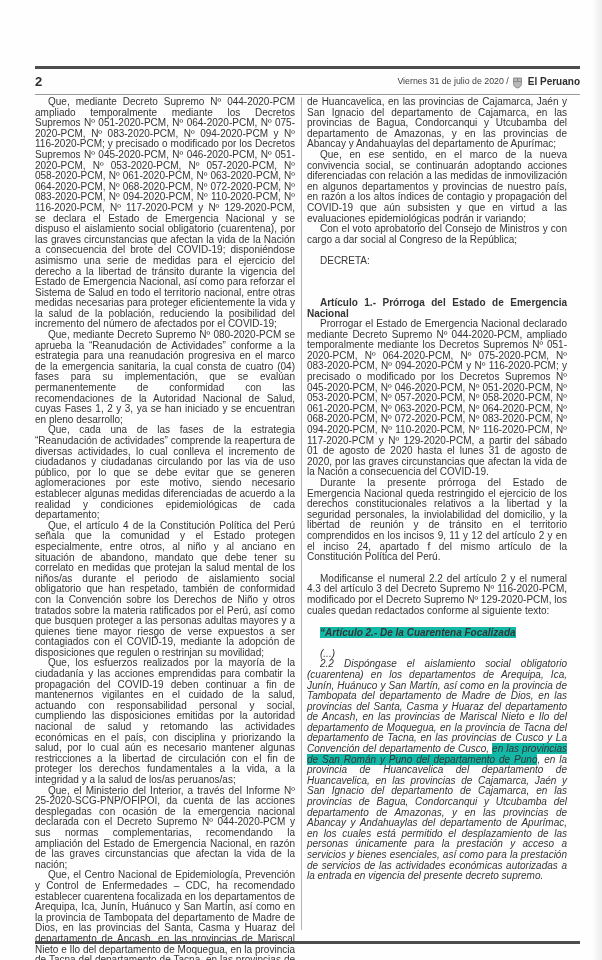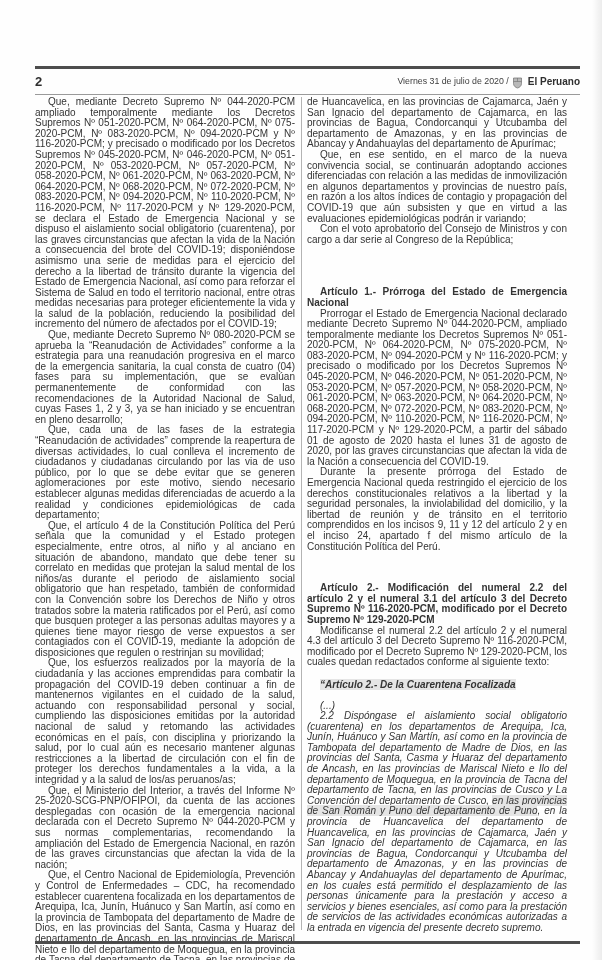--- a/index.html
+++ b/index.html
@@ -49,21 +49,21 @@
     margin:0;
     text-align:justify;
     font-size:10px;
     line-height:10.6px;
     color:#343434;
   }
   .indent{text-indent:13px;}
   .bold{font-weight:bold;margin-top:20px;}
   .italic{font-style:italic;}
   .bolditalic{font-weight:bold;font-style:italic;}
-  .hl{background:#e5e5e5;}
+  .hl{background:#14b8a6;}
   .spacer{width:100%;}
 </style>
 </head>
 <body>
 
 <div class="page">
 
   <div class="header">
     <div class="left">
       <span class="page-number">2</span>
@@ -87,28 +87,28 @@
         <p class="para normal indent"><span>Que, mediante Decreto Supremo Nº 080-2020-PCM se aprueba la “Reanudación de Actividades” conforme a la estrategia para una reanudación progresiva en el marco de la emergencia sanitaria, la cual consta de cuatro (04) fases para su implementación, que se evalúan permanentemente de conformidad con las recomendaciones de la Autoridad Nacional de Salud, cuyas Fases 1, 2 y 3, ya se han iniciado y se encuentran en pleno desarrollo;</span></p>
         <p class="para normal indent"><span>Que, cada una de las fases de la estrategia “Reanudación de actividades” comprende la reapertura de diversas actividades, lo cual conlleva el incremento de ciudadanos y ciudadanas circulando por las via de uso público, por lo que se debe evitar que se generen aglomeraciones por este motivo, siendo necesario establecer algunas medidas diferenciadas de acuerdo a la realidad y condiciones epidemiológicas de cada departamento;</span></p>
         <p class="para normal indent"><span>Que, el artículo 4 de la Constitución Política del Perú señala que la comunidad y el Estado protegen especialmente, entre otros, al niño y al anciano en situación de abandono, mandato que debe tener su correlato en medidas que protejan la salud mental de los niños/as durante el periodo de aislamiento social obligatorio que han respetado, también de conformidad con la Convención sobre los Derechos de Niño y otros tratados sobre la materia ratificados por el Perú, así como que busquen proteger a las personas adultas mayores y a quienes tiene mayor riesgo de verse expuestos a ser contagiados con el COVID-19, mediante la adopción de disposiciones que regulen o restrinjan su movilidad;</span></p>
         <p class="para normal indent"><span>Que, los esfuerzos realizados por la mayoría de la ciudadanía y las acciones emprendidas para combatir la propagación del COVID-19 deben continuar a fin de mantenernos vigilantes en el cuidado de la salud, actuando con responsabilidad personal y social, cumpliendo las disposiciones emitidas por la autoridad nacional de salud y retomando las actividades económicas en el país, con disciplina y priorizando la salud, por lo cual aún es necesario mantener algunas restricciones a la libertad de circulación con el fin de proteger los derechos fundamentales a la vida, a la integridad y a la salud de los/as peruanos/as;</span></p>
         <p class="para normal indent"><span>Que, el Ministerio del Interior, a través del Informe Nº 25-2020-SCG-PNP/OFIPOI, da cuenta de las acciones desplegadas con ocasión de la emergencia nacional declarada con el Decreto Supremo Nº 044-2020-PCM y sus normas complementarias, recomendando la ampliación del Estado de Emergencia Nacional, en razón de las graves circunstancias que afectan la vida de la nación;</span></p>
         <p class="para normal indent"><span>Que, el Centro Nacional de Epidemiología, Prevención y Control de Enfermedades – CDC, ha recomendado establecer cuarentena focalizada en los departamentos de Arequipa, Ica, Junín, Huánuco y San Martín, así como en la provincia de Tambopata del departamento de Madre de Dios, en las provincias del Santa, Casma y Huaraz del departamento de Ancash, en las provincias de Mariscal Nieto e Ilo del departamento de Moquegua, en la provincia de Tacna del departamento de Tacna, en las provincias de Cusco y La Convención del departamento de Cusco, en las provincias de San Román y Puno del departamento de Puno, en la provincia de Huancavelica del departamento</span></p>
       </div>
     <div class="col" id="col-right">
         <p class="para normal"><span>de Huancavelica, en las provincias de Cajamarca, Jaén y San Ignacio del departamento de Cajamarca, en las provincias de Bagua, Condorcanqui y Utcubamba del departamento de Amazonas, y en las provincias de Abancay y Andahuaylas del departamento de Apurímac;</span></p>
         <p class="para normal indent"><span>Que, en ese sentido, en el marco de la nueva convivencia social, se continuarán adoptando acciones diferenciadas con relación a las medidas de inmovilización en algunos departamentos y provincias de nuestro país, en razón a los altos índices de contagio y propagación del COVID-19 que aún subsisten y que en virtud a las evaluaciones epidemiológicas podrán ir variando;</span></p>
-        <p class="para normal indent"><span>Con el voto aprobatorio del Consejo de Ministros y con cargo a dar serie al Congreso de la República;</span></p>
+        <p class="para normal indent"><span>Con el voto aprobatorio del Consejo de Ministros y con cargo a dar social al Congreso de la República;</span></p>
         <div class="spacer" style="height: 11px;"></div>
+        <p class="para normal indent"><span>DECRETA:</span></p>
         <div class="spacer" style="height: 11px;"></div>
         <p class="para bold indent"><span>Artículo 1.- Prórroga del Estado de Emergencia Nacional</span></p>
         <p class="para normal indent"><span>Prorrogar el Estado de Emergencia Nacional declarado mediante Decreto Supremo Nº 044-2020-PCM, ampliado temporalmente mediante los Decretos Supremos Nº 051-2020-PCM, Nº 064-2020-PCM, Nº 075-2020-PCM, Nº 083-2020-PCM, Nº 094-2020-PCM y Nº 116-2020-PCM; y precisado o modificado por los Decretos Supremos Nº 045-2020-PCM, Nº 046-2020-PCM, Nº 051-2020-PCM, Nº 053-2020-PCM, Nº 057-2020-PCM, Nº 058-2020-PCM, Nº 061-2020-PCM, Nº 063-2020-PCM, Nº 064-2020-PCM, Nº 068-2020-PCM, Nº 072-2020-PCM, Nº 083-2020-PCM, Nº 094-2020-PCM, Nº 110-2020-PCM, Nº 116-2020-PCM, Nº 117-2020-PCM y Nº 129-2020-PCM, a partir del sábado 01 de agosto de 2020 hasta el lunes 31 de agosto de 2020, por las graves circunstancias que afectan la vida de la Nación a consecuencia del COVID-19.</span></p>
         <p class="para normal indent"><span>Durante la presente prórroga del Estado de Emergencia Nacional queda restringido el ejercicio de los derechos constitucionales relativos a la libertad y la seguridad personales, la inviolabilidad del domicilio, y la libertad de reunión y de tránsito en el territorio comprendidos en los incisos 9, 11 y 12 del artículo 2 y en el inciso 24, apartado f del mismo artículo de la Constitución Política del Perú.</span></p>
         <div class="spacer" style="height: 11px;"></div>
-        <p class="para bold indent"><span>Artículo 2.- Modificación del numeral 2.2 del artículo 2 y el numeral 3.1 del artículo 3 del Decreto Supremo Nº 116-2020-PCM, modificado por el Decreto Supremo Nº 129-2020-PCM</span></p>
         <p class="para normal indent"><span>Modificanse el numeral 2.2 del artículo 2 y el numeral 4.3 del artículo 3 del Decreto Supremo Nº 116-2020-PCM, modificado por el Decreto Supremo Nº 129-2020-PCM, los cuales quedan redactados conforme al siguiente texto:</span></p>
         <div class="spacer" style="height: 12px;"></div>
         <p class="para bolditalic indent"><span class="hl">“Artículo 2.- De la Cuarentena Focalizada</span></p>
         <div class="spacer" style="height: 10px;"></div>
         <p class="para italic indent"><span>(...)</span></p>
         <p class="para italic indent"><span>2.2 Dispóngase el aislamiento social obligatorio (cuarentena) en los departamentos de Arequipa, Ica, Junín, Huánuco y San Martín, así como en la provincia de Tambopata del departamento de Madre de Dios, en las provincias del Santa, Casma y Huaraz del departamento de Ancash, en las provincias de Mariscal Nieto e Ilo del departamento de Moquegua, en la provincia de Tacna del departamento de Tacna, en las provincias de Cusco y La Convención del departamento de Cusco, </span><span class="hl">en las provincias de San Román y Puno del departamento de Puno</span><span>, en la provincia de Huancavelica del departamento de Huancavelica, en las provincias de Cajamarca, Jaén y San Ignacio del departamento de Cajamarca, en las provincias de Bagua, Condorcanqui y Utcubamba del departamento de Amazonas, y en las provincias de Abancay y Andahuaylas del departamento de Apurímac, en los cuales está permitido el desplazamiento de las personas únicamente para la prestación y acceso a servicios y bienes esenciales, así como para la prestación de servicios de las actividades económicas autorizadas a la entrada en vigencia del presente decreto supremo.</span></p>
       </div>
   </div>
 
   <div class="col-divider"></div>

